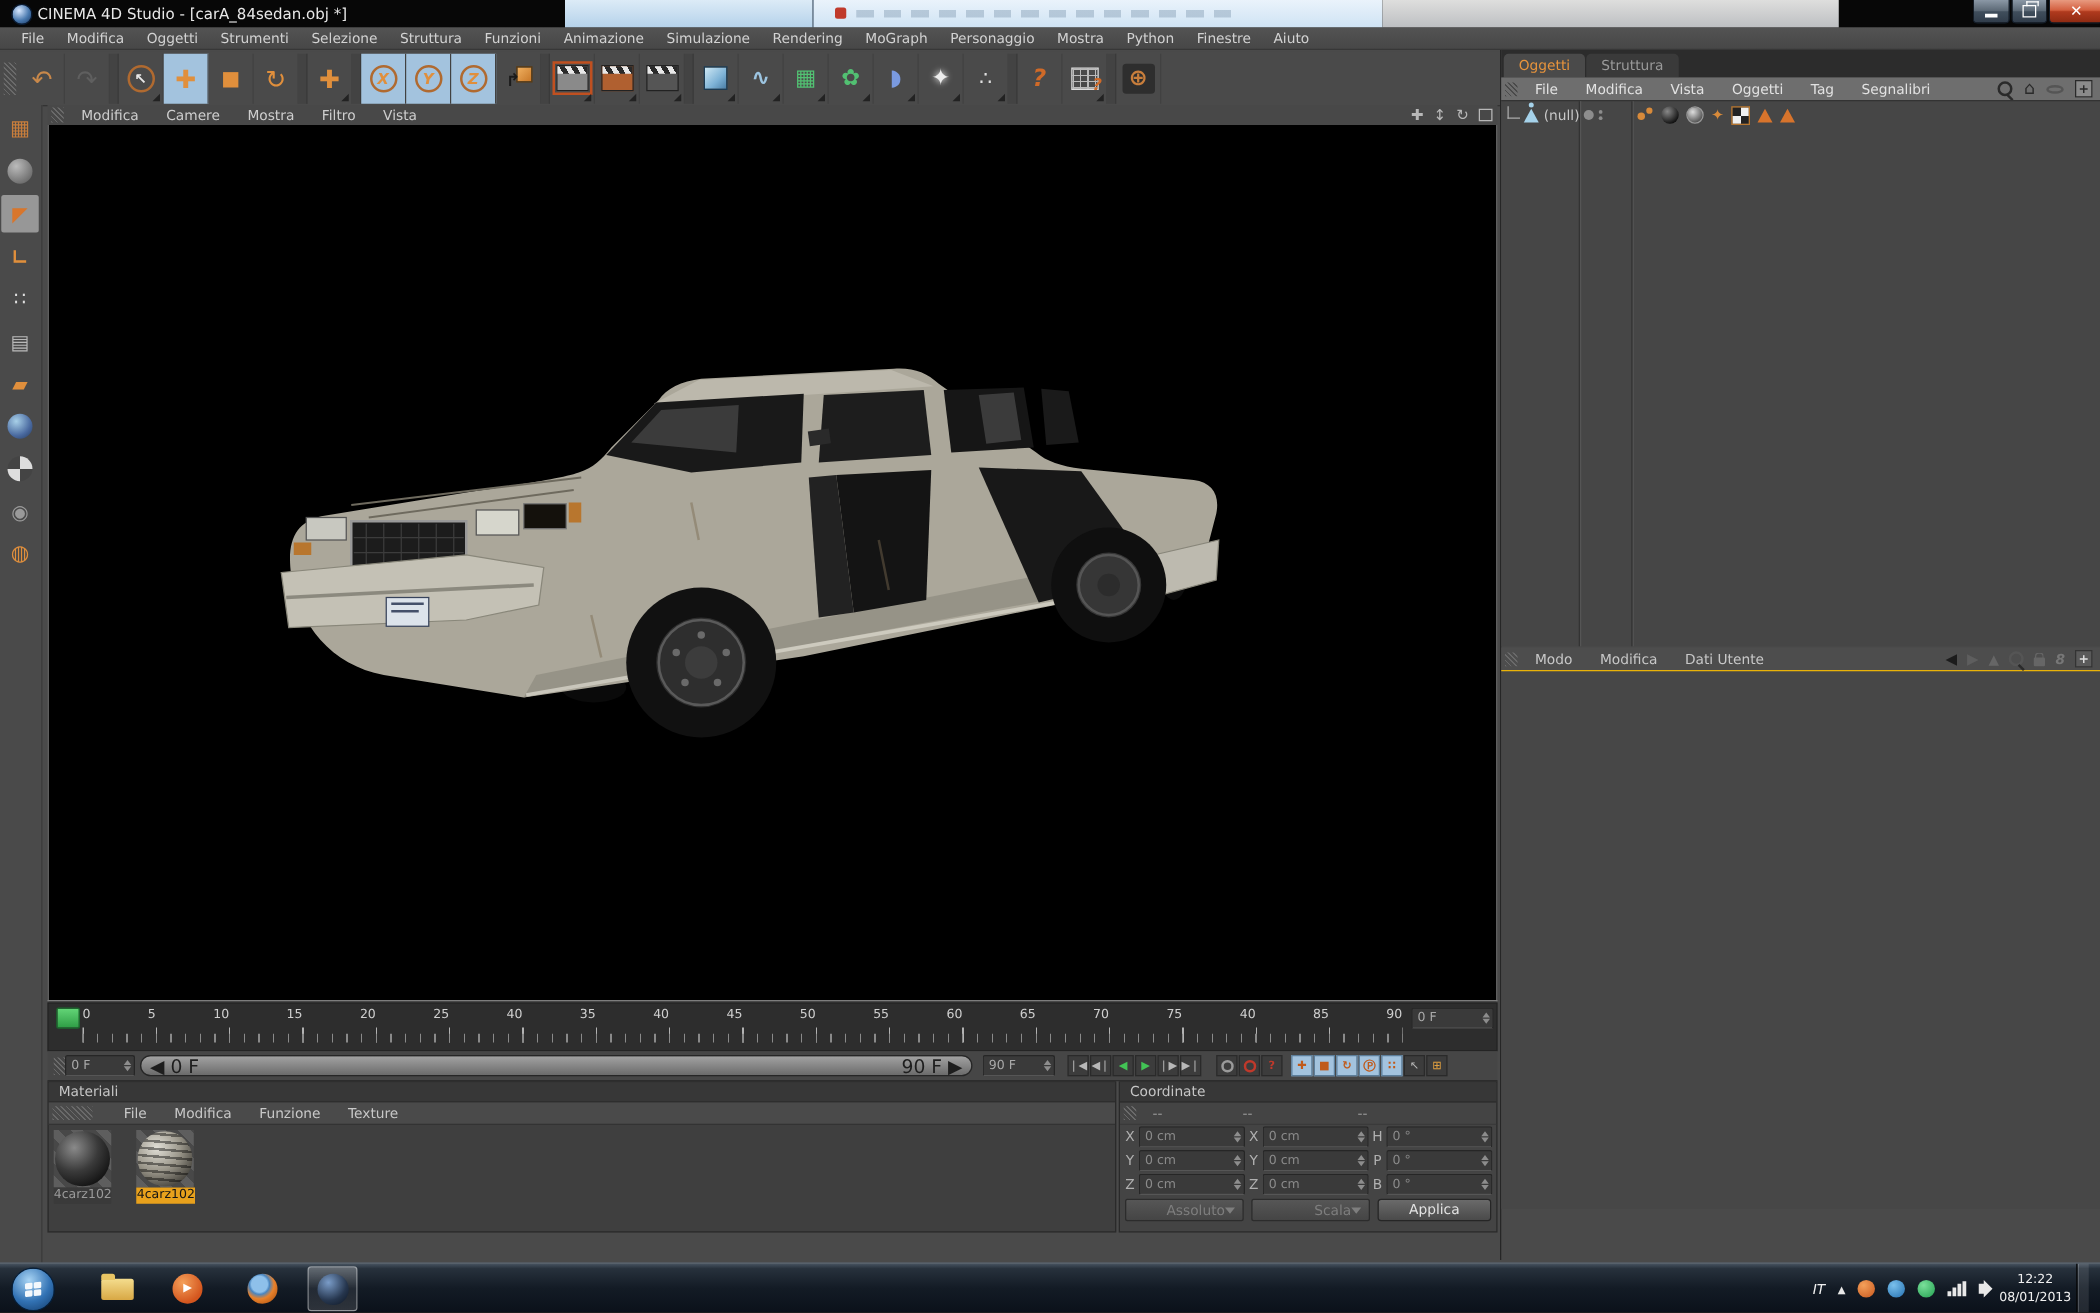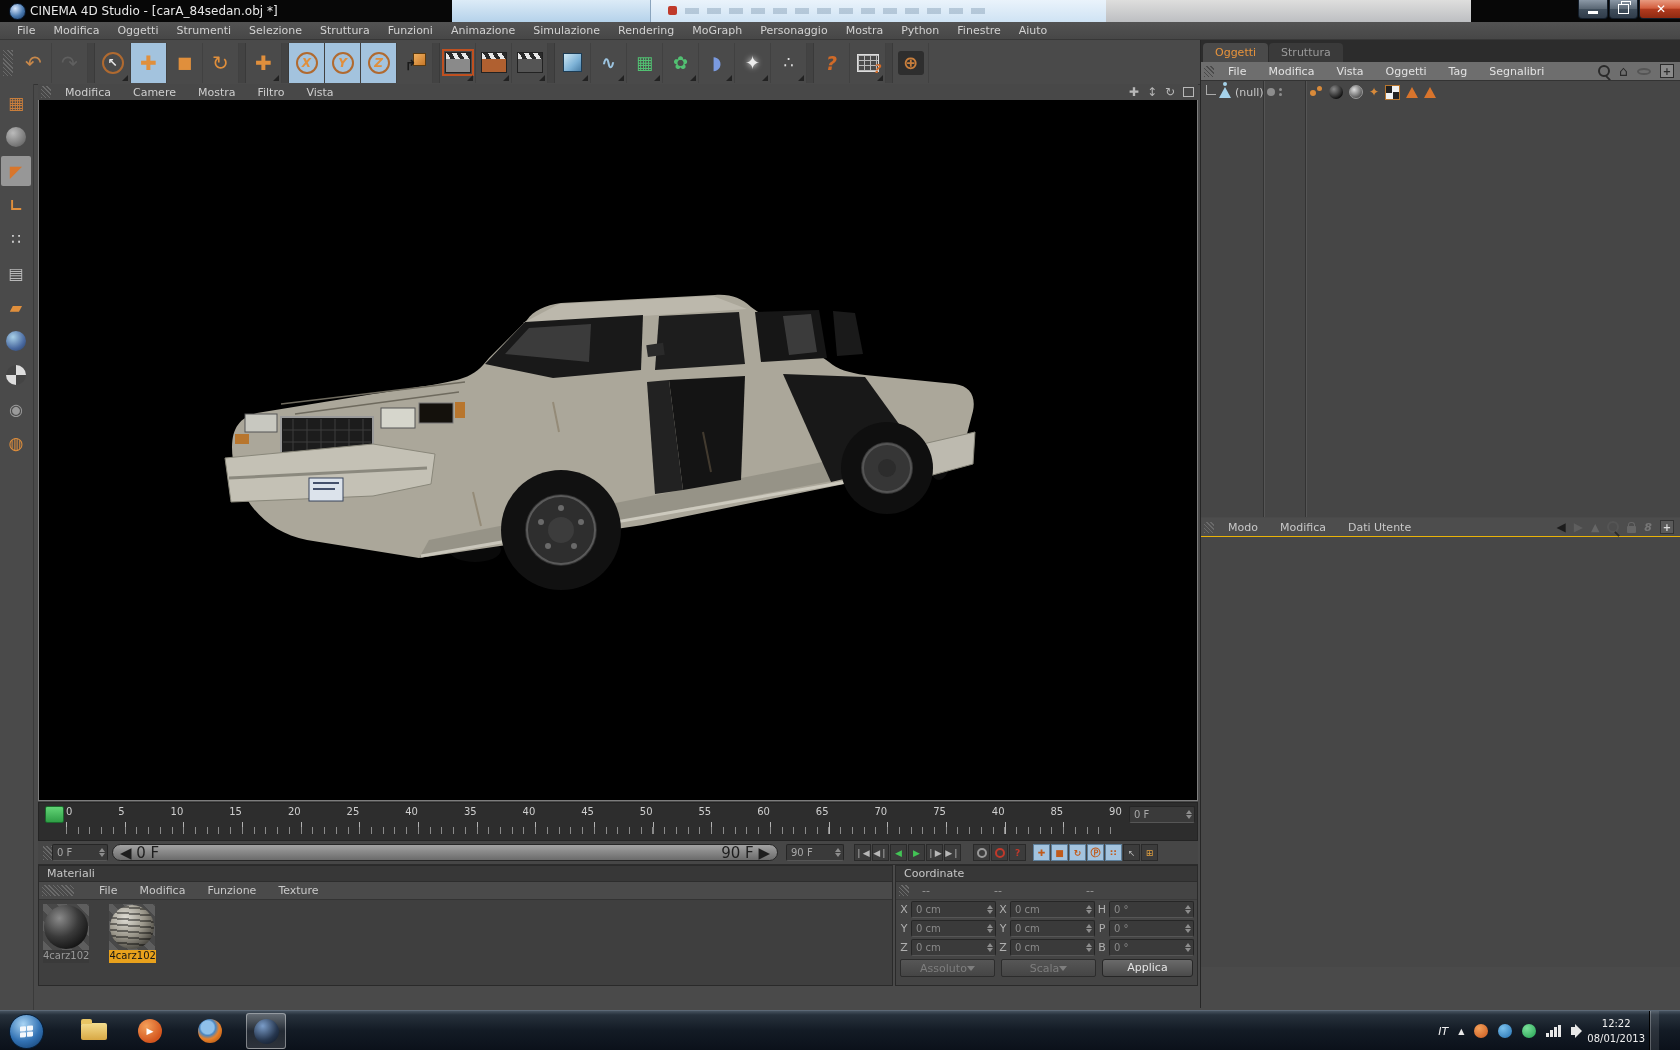--- a/index.html
+++ b/index.html
@@ -107,21 +107,21 @@
   .matlabel.sel{background:#e8a11c;color:#151515;}
   
   .coords{left:895px;top:865px;width:303px;height:121px;background:#444;border:1px solid #2a2a2a;box-sizing:border-box;}
   .dashrow{height:17px;display:flex;align-items:center;color:#9a9a9a;border-bottom:1px solid #3a3a3a;}
   .crow{display:flex;align-items:center;height:19px;padding:0 3px;gap:2px;}
   .clab{width:10px;color:#b0b0b0;text-align:center;}
   .cfield{flex:1;}
   .cfield .val{color:#8a8a8a;}
   .cbtnrow{display:flex;gap:6px;padding:2px 4px 0;}
   .cdrop{flex:1;height:16px;background:linear-gradient(#565656,#454545);border:1px solid #2c2c2c;border-radius:2px;
-        color:#7e7e7e;display:flex;align-items:center;justify-content:center;padding:0 6px;}
+        color:#7e7e7e;display:flex;align-items:center;justify-content:flex-end;padding:0 6px;}
   .cdrop i{width:0;height:0;border-left:4px solid transparent;border-right:4px solid transparent;border-top:5px solid #7e7e7e;}
   .cbtn{flex:1.1;height:16px;background:linear-gradient(#6a6a6a,#4a4a4a);border:1px solid #262626;border-radius:3px;
         color:#e4e4e4;text-align:center;line-height:16px;}
   
   .statusbar{left:36px;top:986px;width:1162px;height:22px;background:#4a4a4a;border-top:1px solid #2e2e2e;
         display:flex;align-items:center;color:#c0c0c0;box-sizing:border-box;}
   
   .rpanel{left:1200px;top:40px;width:480px;height:968px;background:#4a4a4a;border-left:1px solid #262626;box-sizing:border-box;}
   .tabrow{height:22px;background:#2c2c2c;display:flex;align-items:flex-end;padding-left:2px;}
   .tab{padding:3px 12px;border-radius:4px 4px 0 0;margin-right:1px;}
@@ -760,21 +760,21 @@
       </span>
     <span class="task" style="left:130px;">
         <i class="mediaicon">▶</i>
       </span>
     <span class="task" style="left:190px;">
         <i class="fficon"></i>
       </span>
     <span class="task active" style="left:246px;">
         <i class="c4dicon"></i>
       </span>
-    <span class="tray" style="right:21px;margin-left:20px;">
+    <span class="tray" style="right:9px;margin-left:20px;">
       <i class="langind">IT</i>
       <i class="trayarrow">▲</i>
       <i class="trayicon" style="background:radial-gradient(circle at 35% 30%,#f4a05a,#c8581e);"></i>
       <i class="trayicon" style="background:radial-gradient(circle at 35% 30%,#7ac0ec,#2470b0);"></i>
       <i class="trayicon" style="background:radial-gradient(circle at 35% 30%,#7ae09a,#22a050);"></i>
       <i class="netbars">
           <i style="height:4px;"></i>
           <i style="height:7px;"></i>
           <i style="height:10px;"></i>
           <i style="height:12px;"></i>

